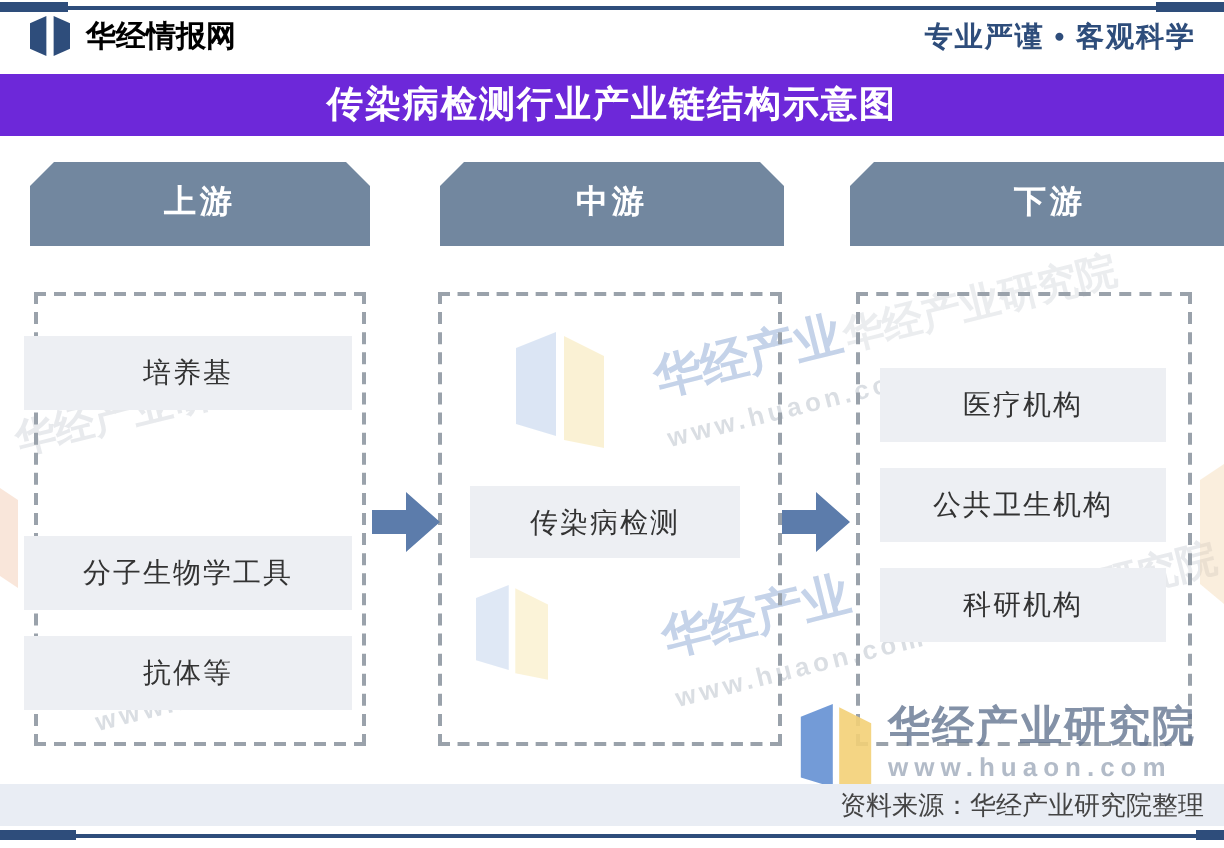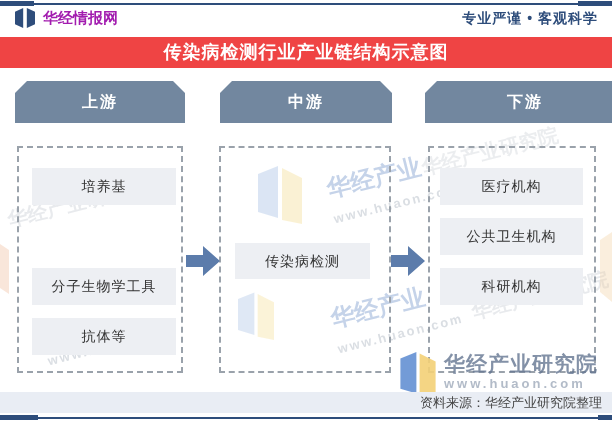--- a/index.html
+++ b/index.html
@@ -5,42 +5,42 @@
   html,body{margin:0;padding:0;background:#fff;}
   .page{
     position:relative;width:612px;height:424px;overflow:hidden;background:#fff;
     font-family:"Liberation Sans","DejaVu Sans",sans-serif;
   }
   
   .edge-line{position:absolute;left:0;width:612px;height:2px;background:#2e4d7b;}
   .edge-cap{position:absolute;height:5px;background:#2e4d7b;}
   
   .brand{position:absolute;top:8px;left:14px;display:flex;align-items:center;gap:7px;
-         color:#a21caf;font-size:15px;font-weight:700;font-family:Liberation Serif, serif;}
+         color:#000000;font-size:15px;font-weight:700;font-family:Liberation Serif, serif;}
   .slogan{position:absolute;top:10px;right:14px;color:#2e4d7b;font-size:14px;font-weight:700;letter-spacing:1px;}
   
-  .title-bar{position:absolute;top:37px;left:0;width:612px;height:31px;background:#ef4444;
+  .title-bar{position:absolute;top:37px;left:0;width:612px;height:31px;background:#6d28d9;
              color:#fff;font-size:18px;font-weight:700;text-align:center;line-height:31px;letter-spacing:1px;}
   
   .col-header{position:absolute;top:81px;height:42px;background:#72879f;color:#fff;
               font-size:16px;font-weight:700;text-align:center;line-height:42px;letter-spacing:2px;
               clip-path:polygon(12px 0,calc(100% - 12px) 0,100% 12px,100% 100%,0 100%,0 12px);}
   .ch-1{left:15px;width:170px;}
   .ch-2{left:220px;width:172px;text-align:center;}
   .ch-3{left:425px;width:200px;}
   
   .container{position:absolute;top:146px;height:227px;border:2px dashed #9aa2ab;box-sizing:border-box;background:transparent;}
   .c-1{left:17px;width:166px;}
   .c-2{left:219px;width:172px;}
   .c-3{left:428px;width:168px;}
   
   .item{position:absolute;height:37px;background:#edeff3;color:#333;font-size:14px;
         text-align:center;line-height:37px;letter-spacing:1px;}
-  .li{left:32px;width:144px;}
-  .ri{left:440px;width:143px;}
+  .li{left:12px;width:164px;}
+  .ri{left:440px;width:143px;margin-top:16px;}
   .r1{top:168px;}.r2{top:218px;}.r3{top:268px;}.r4{top:318px;}
   .mid-item{left:235px;width:135px;top:243px;height:36px;line-height:36px;}
   
   .arrow{position:absolute;width:34px;height:30px;background:#5c7cab;
          clip-path:polygon(0 30%,50% 30%,50% 0,100% 50%,50% 100%,50% 70%,0 70%);}
   .a-1{left:186px;top:246px;}
   .a-2{left:391px;top:246px;}
   
   .footer-strip{position:absolute;top:392px;left:0;width:612px;height:21px;background:#e9edf4;
                 color:#444;font-size:13px;line-height:21px;text-align:right;box-sizing:border-box;padding-right:10px;}

